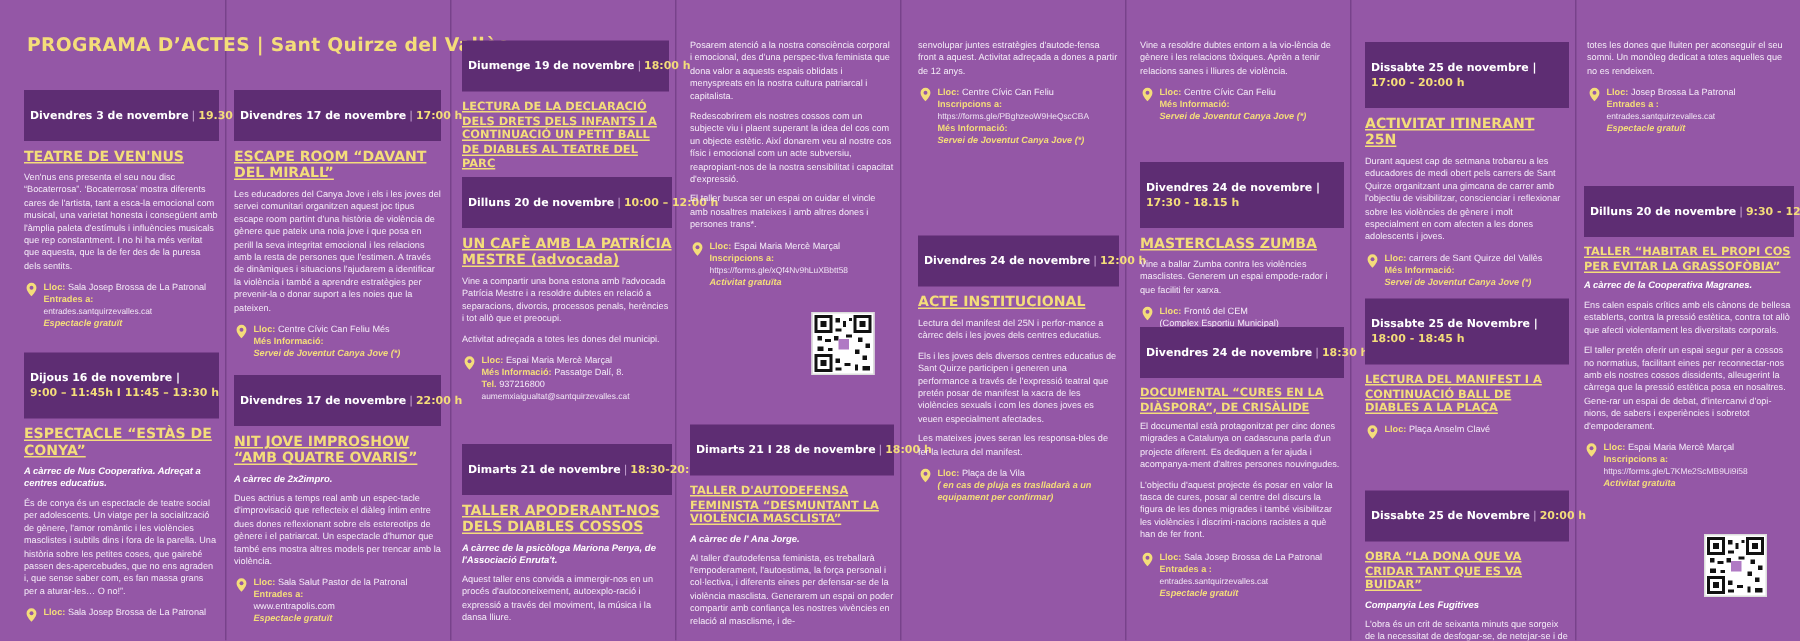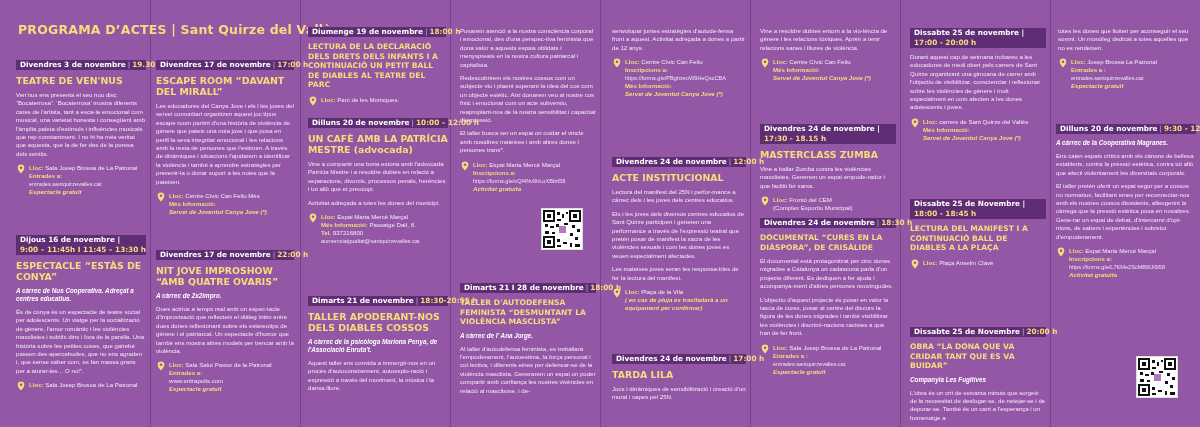--- a/index.html
+++ b/index.html
@@ -1,24 +1,24 @@
 <!DOCTYPE html>
 <html><head>
 <meta charset="utf-8">
 <style>
   html,body{margin:0;padding:0;}
   body{width:1200px;height:427px;overflow:hidden;background:#9457a6;font-family:"Liberation Sans",sans-serif;color:#fff;}
   .page{position:relative;width:1200px;height:427px;background:#9457a6;}
   .fold{position:absolute;top:0;width:1px;height:427px;background:rgba(70,30,90,0.35);}
   .title{position:absolute;left:18px;top:22px;font-family:"DejaVu Sans",sans-serif;font-weight:bold;font-size:12.5px;color:#f4dd7a;letter-spacing:0.2px;white-space:nowrap;}
   .ev{position:absolute;}
-  .dh{background:#5e2d73;color:#fff;font-family:"DejaVu Sans",sans-serif;font-weight:bold;font-size:7.3px;padding:0 4px;line-height:10px;white-space:nowrap;}
+  .dh{background:#5e2d73;color:#fff;font-family:"DejaVu Sans",sans-serif;font-weight:bold;font-size:7.3px;padding:12px 4px;line-height:10px;white-space:nowrap;}
   .dh .sep{color:#c9a6d6;font-weight:normal;margin:0 2px;}
   .dh .tm{color:#f4dd7a;}
-  .et{font-family:"DejaVu Sans",sans-serif;font-weight:bold;color:#f4dd7a;font-size:9.4px;line-height:11px;margin-top:5px;text-transform:none;}
+  .et{font-family:"DejaVu Sans",sans-serif;font-weight:bold;color:#f4dd7a;font-size:9.4px;line-height:11px;margin-top:5px;text-transform:none;text-decoration:underline;}
   .et.sm{font-size:7.6px;line-height:9.5px;}
   .by{font-style:italic;font-weight:bold;font-size:6.3px;line-height:8px;margin-top:5px;color:#fff;}
   .tx{font-size:6.1px;line-height:8.4px;margin-top:5px;color:#f5ecf8;}
   .lc{display:flex;margin-top:6px;font-size:6.1px;line-height:8px;}
   .pin{flex:0 0 10px;height:10px;margin-right:3px;}
   .lc .lb{font-weight:bold;color:#f4dd7a;}
   .lc .lv{color:#f5ecf8;}
   .lc .it{font-style:italic;font-weight:bold;color:#f4dd7a;}
   .lc .url{color:#f0e4f4;font-size:5.6px;}
   .qr{position:absolute;width:40px;height:40px;background:#fff;border:1px solid #ddd;}
@@ -175,38 +175,33 @@
     <div class="tx">Les mateixes joves seran les responsa-bles de fer la lectura del manifest.</div>
     <div class="lc">
       <svg class="pin" viewBox="0 0 10 10">
           <path d="M5 0.5a3.3 3.3 0 0 0-3.3 3.3C1.7 6.3 5 9.5 5 9.5s3.3-3.2 3.3-5.7A3.3 3.3 0 0 0 5 0.5z" fill="#f4dd7a"></path>
           <circle cx="5" cy="3.8" r="1.3" fill="#9457a6"></circle>
         </svg>
       <div><span class="lb">Lloc:</span> <span class="lv">Plaça de la Vila</span><br><span class="it">( en cas de pluja es traslladarà a un equipament per confirmar)</span></div>
     </div>
   </div>
 
-  <div class="ev" style="left:612px;top:354px;width:134px">
-    <div class="dh"><span>Divendres 24 de novembre</span><span class="sep">|</span><span class="tm">17:00 h</span></div>
-    <div class="et">TARDA LILA</div>
-    <div class="tx">Jocs i dinàmiques de sensibilització i creació d'un mural i xapes pel 25N.</div>
-  </div>
 
   <div class="ev" style="left:760px;top:22px;width:136px">
     <div class="tx">Vine a resoldre dubtes entorn a la vio-lència de gènere i les relacions tòxiques. Aprèn a tenir relacions sanes i lliures de violència.</div>
     <div class="lc">
       <svg class="pin" viewBox="0 0 10 10">
           <path d="M5 0.5a3.3 3.3 0 0 0-3.3 3.3C1.7 6.3 5 9.5 5 9.5s3.3-3.2 3.3-5.7A3.3 3.3 0 0 0 5 0.5z" fill="#f4dd7a"></path>
           <circle cx="5" cy="3.8" r="1.3" fill="#9457a6"></circle>
         </svg>
       <div><span class="lb">Lloc:</span> <span class="lv">Centre Cívic Can Feliu</span><br><span class="lb">Més Informació:</span><br><span class="it">Servei de Joventut Canya Jove (*)</span></div>
     </div>
   </div>
 
-  <div class="ev" style="left:760px;top:124px;width:136px">
+  <div class="ev" style="left:760px;top:108px;width:136px">
     <div class="dh"><span>Divendres 24 de novembre |</span><br><span class="tm">17:30 - 18.15 h</span></div>
     <div class="et">MASTERCLASS ZUMBA</div>
     <div class="tx">Vine a ballar Zumba contra les violències masclistes. Generem un espai empode-rador i que faciliti fer xarxa.</div>
     <div class="lc">
       <svg class="pin" viewBox="0 0 10 10">
           <path d="M5 0.5a3.3 3.3 0 0 0-3.3 3.3C1.7 6.3 5 9.5 5 9.5s3.3-3.2 3.3-5.7A3.3 3.3 0 0 0 5 0.5z" fill="#f4dd7a"></path>
           <circle cx="5" cy="3.8" r="1.3" fill="#9457a6"></circle>
         </svg>
       <div><span class="lb">Lloc:</span> <span class="lv">Frontó del CEM</span><br><span class="lv">(Complex Esportiu Municipal)</span></div>
     </div>
@@ -221,20 +216,21 @@
       <svg class="pin" viewBox="0 0 10 10">
           <path d="M5 0.5a3.3 3.3 0 0 0-3.3 3.3C1.7 6.3 5 9.5 5 9.5s3.3-3.2 3.3-5.7A3.3 3.3 0 0 0 5 0.5z" fill="#f4dd7a"></path>
           <circle cx="5" cy="3.8" r="1.3" fill="#9457a6"></circle>
         </svg>
       <div><span class="lb">Lloc:</span> <span class="lv">Sala Josep Brossa de La Patronal</span><br><span class="lb">Entrades a :</span><br><span class="url">entrades.santquirzevalles.cat</span><br><span class="it">Espectacle gratuït</span></div>
     </div>
   </div>
 
   <div class="ev" style="left:910px;top:28px;width:136px">
     <div class="dh"><span>Dissabte 25 de novembre |</span><br><span class="tm">17:00 - 20:00 h</span></div>
+    <div class="et">ACTIVITAT ITINERANT 25N</div>
     <div class="tx">Durant aquest cap de setmana trobareu a les educadores de medi obert pels carrers de Sant Quirze organitzant una gimcana de carrer amb l'objectiu de visibilitzar, conscienciar i reflexionar sobre les violències de gènere i molt especialment en com afecten a les dones adolescents i joves.</div>
     <div class="lc">
       <svg class="pin" viewBox="0 0 10 10">
           <path d="M5 0.5a3.3 3.3 0 0 0-3.3 3.3C1.7 6.3 5 9.5 5 9.5s3.3-3.2 3.3-5.7A3.3 3.3 0 0 0 5 0.5z" fill="#f4dd7a"></path>
           <circle cx="5" cy="3.8" r="1.3" fill="#9457a6"></circle>
         </svg>
       <div><span class="lb">Lloc:</span> <span class="lv">carrers de Sant Quirze del Vallès</span><br><span class="lb">Més Informació:</span><br><span class="it">Servei de Joventut Canya Jove (*)</span></div>
     </div>
   </div>
 
@@ -263,20 +259,21 @@
       <svg class="pin" viewBox="0 0 10 10">
           <path d="M5 0.5a3.3 3.3 0 0 0-3.3 3.3C1.7 6.3 5 9.5 5 9.5s3.3-3.2 3.3-5.7A3.3 3.3 0 0 0 5 0.5z" fill="#f4dd7a"></path>
           <circle cx="5" cy="3.8" r="1.3" fill="#9457a6"></circle>
         </svg>
       <div><span class="lb">Lloc:</span> <span class="lv">Josep Brossa La Patronal</span><br><span class="lb">Entrades a :</span><br><span class="url">entrades.santquirzevalles.cat</span><br><span class="it">Espectacle gratuït</span></div>
     </div>
   </div>
 
   <div class="ev" style="left:1056px;top:124px;width:140px">
     <div class="dh"><span>Dilluns 20 de novembre</span><span class="sep">|</span><span class="tm">9:30 - 12:30 h</span></div>
+    <div class="et sm">TALLER  “HABITAR EL PROPI COS PER EVITAR LA GRASSOFÒBIA”</div>
     <div class="by">A càrrec de la Cooperativa Magranes.</div>
     <div class="tx">Ens calen espais crítics amb els cànons de bellesa establerts, contra la pressió estètica, contra tot allò que afecti violentament les diversitats corporals.</div>
     <div class="tx">El taller pretén oferir un espai segur per a cossos no normatius, facilitant eines per reconnectar-nos amb els nostres cossos dissidents, alleugerint la càrrega que la pressió estètica posa en nosaltres.  Gene-rar un espai de debat, d'intercanvi d'opi-nions, de sabers i experiències i sobretot d'empoderament.</div>
     <div class="lc">
       <svg class="pin" viewBox="0 0 10 10">
           <path d="M5 0.5a3.3 3.3 0 0 0-3.3 3.3C1.7 6.3 5 9.5 5 9.5s3.3-3.2 3.3-5.7A3.3 3.3 0 0 0 5 0.5z" fill="#f4dd7a"></path>
           <circle cx="5" cy="3.8" r="1.3" fill="#9457a6"></circle>
         </svg>
       <div><span class="lb">Lloc:</span> <span class="lv">Espai Maria Mercè Marçal</span><br><span class="lb">Inscripcions a:</span><br><span class="url">https://forms.gle/L7KMe2ScMB9Ui9i58</span><br><span class="it">Activitat gratuïta</span></div>
     </div>

